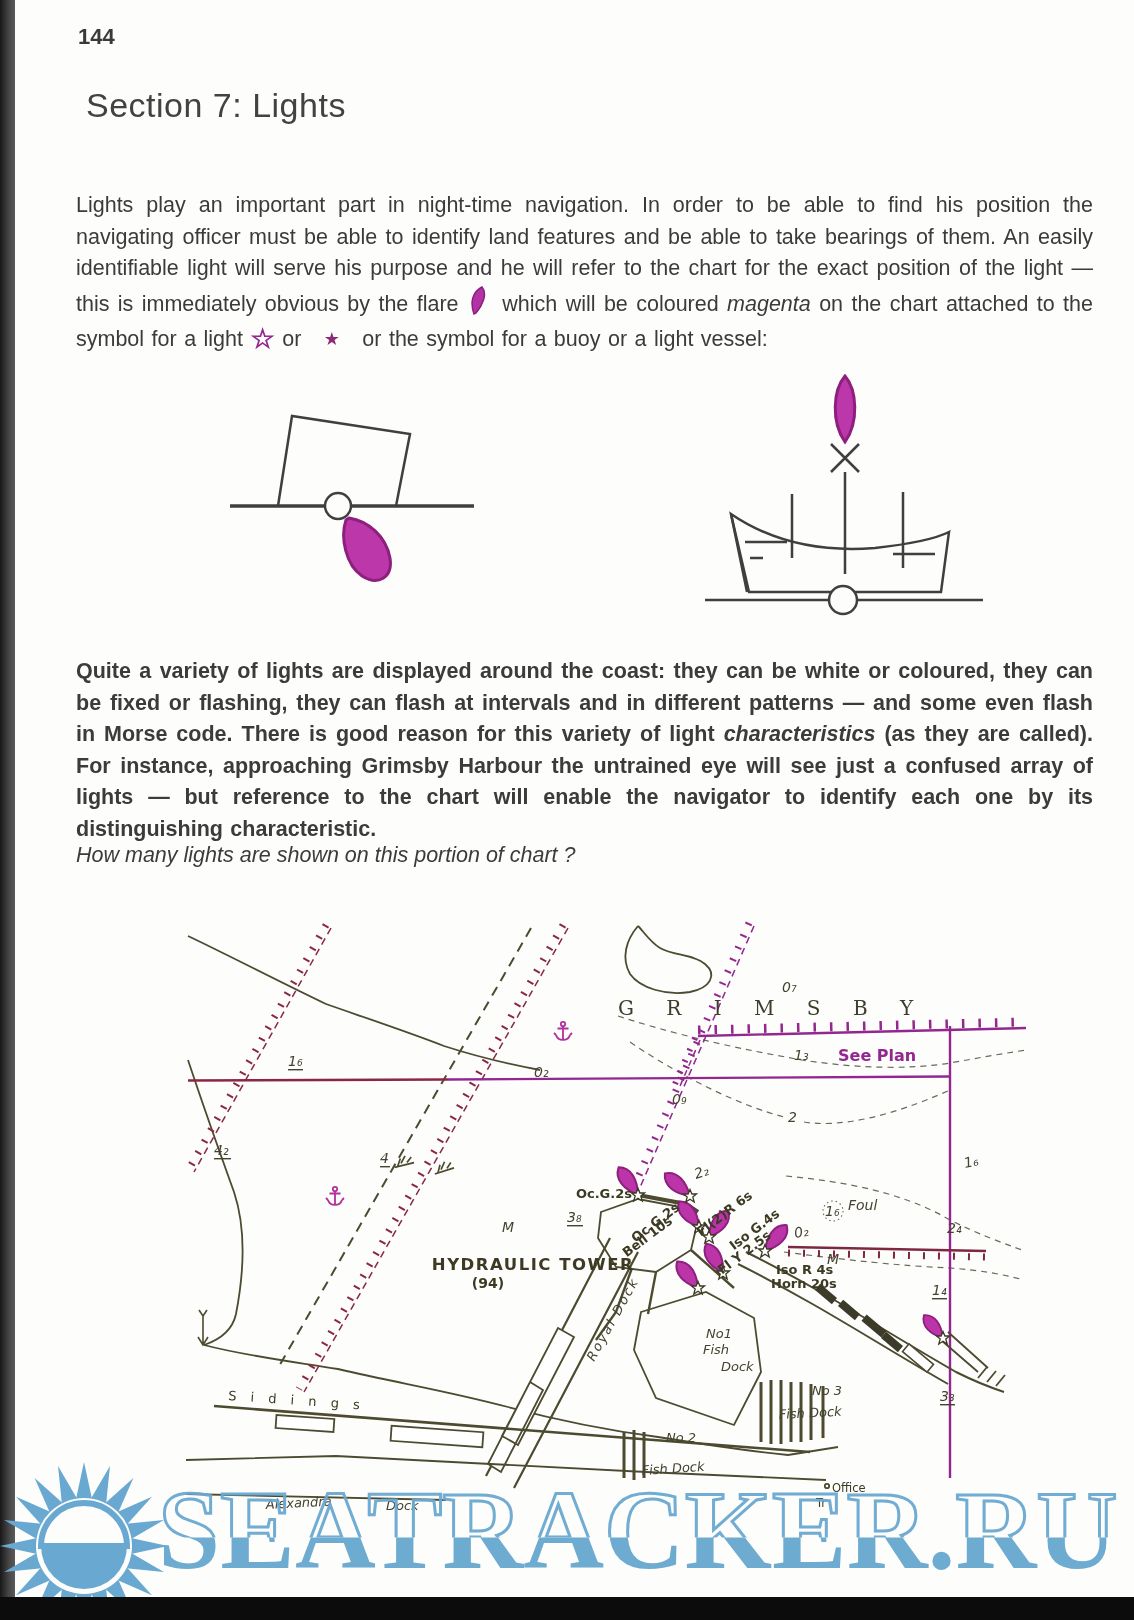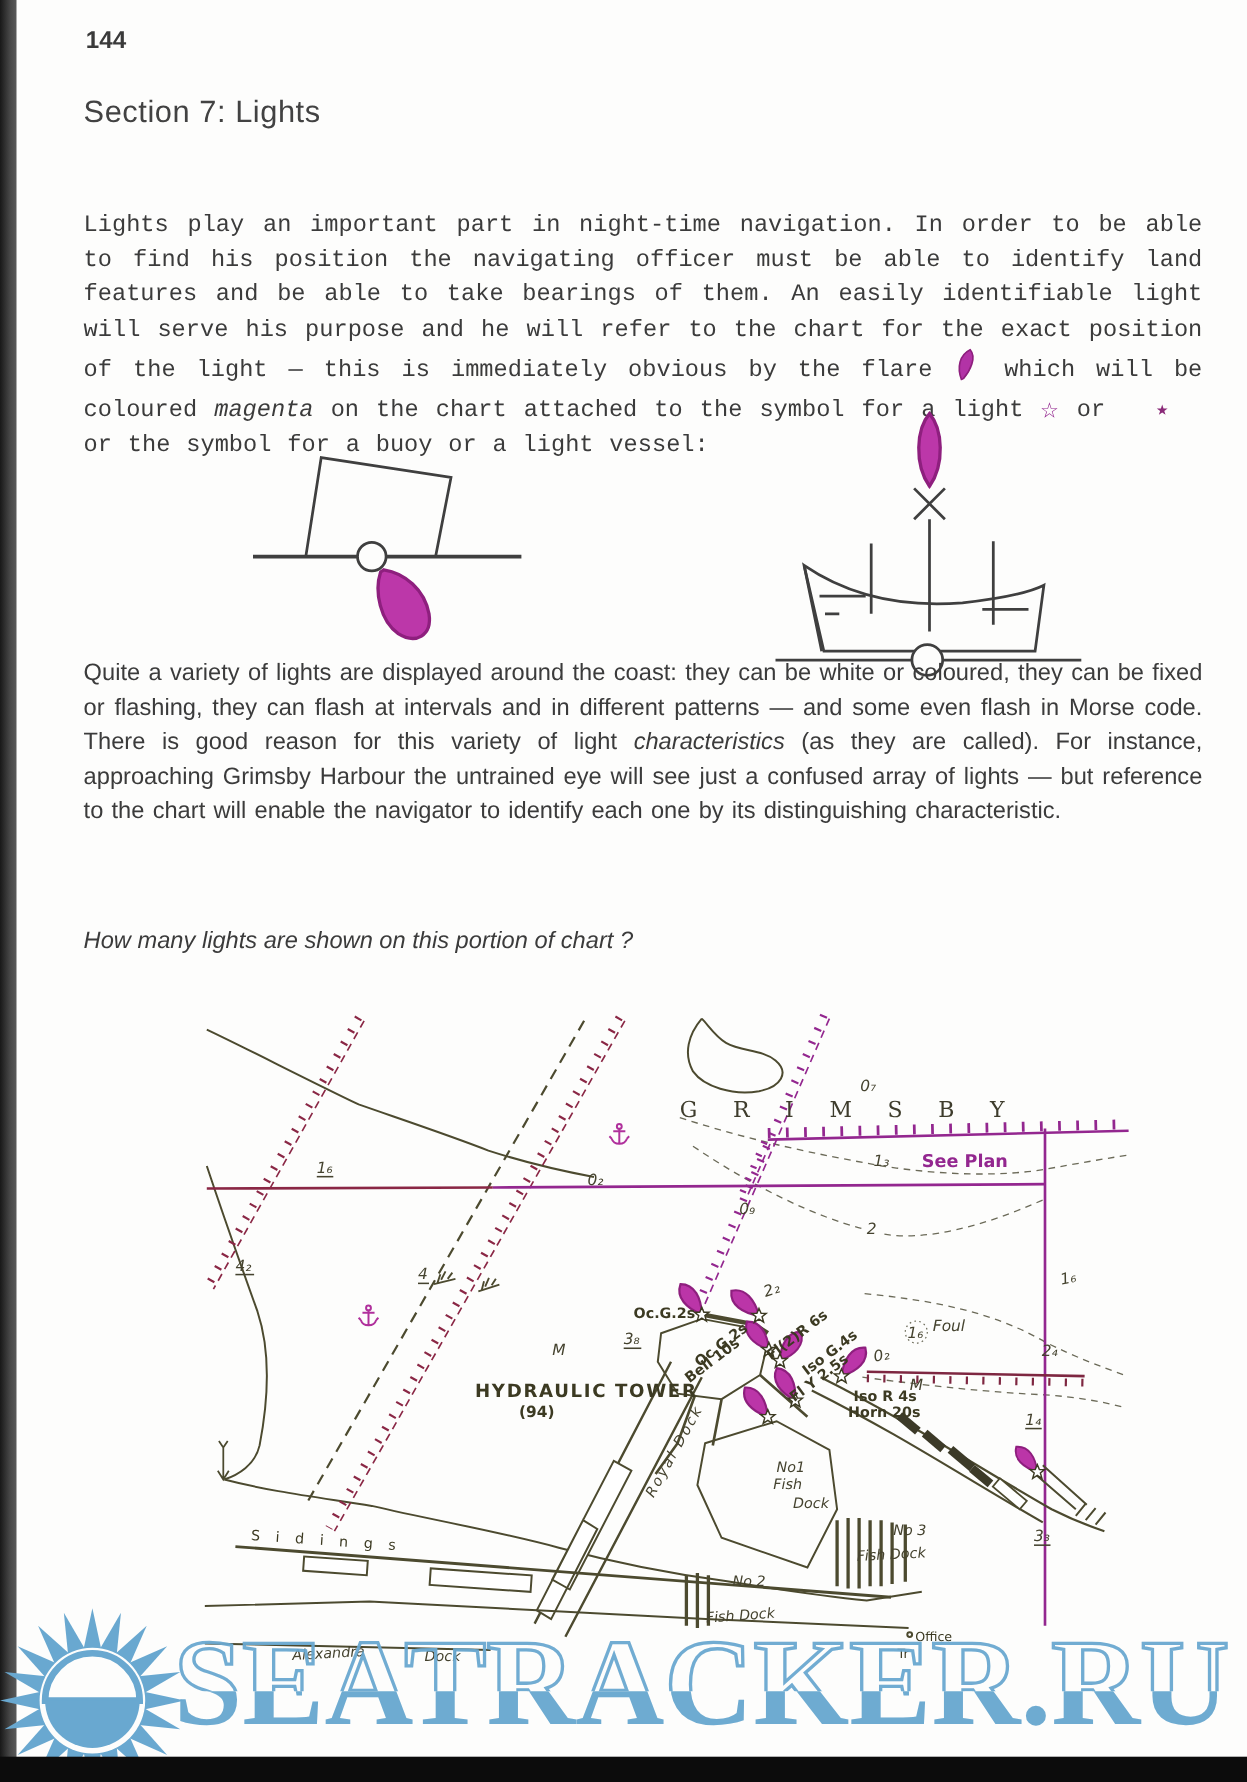--- a/index.html
+++ b/index.html
@@ -2,21 +2,21 @@
 <html><head>
 <meta charset="utf-8">
 <style>
   html,body{margin:0;padding:0;background:#151515;}
   .page{position:relative;width:1134px;height:1620px;background:#fdfdfc;overflow:hidden;
         font-family:"Liberation Sans",sans-serif;color:#3c3c3c;}
   .leftbar{position:absolute;left:0;top:0;width:15px;height:1620px;
            background:linear-gradient(to right,#181818,#474747 60%,#5a5a5a);}
   .bottombar{position:absolute;left:0;top:1597px;width:1134px;height:23px;background:#0c0c0c;}
   .pagenum{position:absolute;left:78px;top:24px;font-size:22px;font-weight:bold;color:#3a3a3a;text-align:right;}
-  .title{position:absolute;left:76px;top:86px;font-size:28px;font-weight:400;color:#424242;letter-spacing:.5px;}
+  .title{position:absolute;left:86px;top:86px;font-size:34px;font-weight:400;color:#424242;letter-spacing:.5px;}
   .para{position:absolute;left:76px;width:1017px;font-size:21.5px;line-height:31.5px;
         text-align:justify;color:#3b3b3b;word-spacing:1.5px;}
   .q{position:absolute;left:76px;top:843px;font-size:21.5px;color:#3b3b3b;font-style:italic;}
   .mag-star-open{color:#93278f;font-size:27px;font-weight:bold;vertical-align:-2px;}
   .mag-star-small{color:#8a2a78;font-size:18px;vertical-align:1px;}
   .inline-flare{display:inline-block;vertical-align:-4px;}
   .diagram{position:absolute;}
   
   .wm{position:absolute;left:0;top:1455px;width:990px;height:165px;pointer-events:none;}
   .wm-text{position:absolute;left:158px;top:0;width:980px;height:160px;
@@ -34,21 +34,21 @@
 </style>
 </head>
 <body>
 
 <div class="page">
   <div class="leftbar"></div>
 
   <div class="pagenum">144</div>
   <div class="title">Section 7: Lights</div>
 
-  <div class="para" style="top:190px;font-family:Liberation Mono, monospace;">
+  <div class="para" style="top:190px;">
     <span>Lights play an important part in night-time navigation. In order to be able to find his position the navigating officer must be able to identify land features and be able to take bearings of them. An easily identifiable light will serve his purpose and he will refer to the chart for the exact position of the light — this is immediately obvious by the flare</span>
     <span class="inline-flare"><svg width="27" height="30" viewBox="0 0 27 30">
           <path d="M8,28 C4,18 5,8 14,2 C20,8 16,20 10,27 Z" fill="#b windows233fa8"></path>
           <path d="M7,29 C3,18 5,7 15,2 C21,9 15,21 9,28 Z" fill="#b233a6" stroke="#8e1f7e" stroke-width="1.5"></path>
         </svg></span>
     <span>which will be coloured</span>
     <i>magenta</i>
     <span>on the chart attached to the symbol for a light</span>
     <span class="mag-star-open">☆</span>
     <span>or</span>&nbsp;&nbsp;
@@ -66,21 +66,21 @@
   <svg class="diagram" style="left:695px;top:362px;" width="300" height="262" viewBox="0 0 300 262">
     <path d="M150,80 C136,60 138,28 150,14 C162,28 164,60 150,80 Z" fill="#bc37a9" stroke="#8e1f7e" stroke-width="3"></path>
     <path d="M136,82 L164,110 M164,82 L136,110" stroke="#3f3f3f" stroke-width="2.5"></path>
     <path d="M97,132 L97,196 M150,110 L150,212 M208,130 L208,206" stroke="#3f3f3f" stroke-width="2.5"></path>
     <path d="M36,152 C80,182 130,190 180,186 C216,182 242,176 254,170 L246,230 L54,230 Z" fill="none" stroke="#3f3f3f" stroke-width="2.5"></path>
     <path d="M36,152 L52,230 M50,180 L92,180 M55,196 L68,196 M198,192 L240,192" stroke="#3f3f3f" stroke-width="2.5"></path>
     <line x1="10" y1="238" x2="288" y2="238" stroke="#3f3f3f" stroke-width="2.5"></line>
     <circle cx="148" cy="238" r="14" fill="#fdfdfc" stroke="#3f3f3f" stroke-width="2.5"></circle>
   </svg>
 
-  <div class="para" style="top:596px;">
+  <div class="para" style="top:656px;font-weight:bold;">
     <span>Quite a variety of lights are displayed around the coast: they can be white or coloured, they can be fixed or flashing, they can flash at intervals and in different patterns — and some even flash in Morse code. There is good reason for this variety of light</span>
     <i>characteristics</i>
     <span>(as they are called). For instance, approaching Grimsby Harbour the untrained eye will see just a confused array of lights — but reference to the chart will enable the navigator to identify each one by its distinguishing characteristic.</span>
   </div>
 
   <div class="q">How many lights are shown on this portion of chart ?</div>
 
   <svg style="position:absolute;left:186px;top:920px;" width="842" height="615" viewBox="0 0 842 615">
     <defs>
       <path id="flare" d="M0,0 C-6.5,-10 -8.5,-21 0,-27 C8.5,-21 6.5,-10 0,0 Z"></path>

